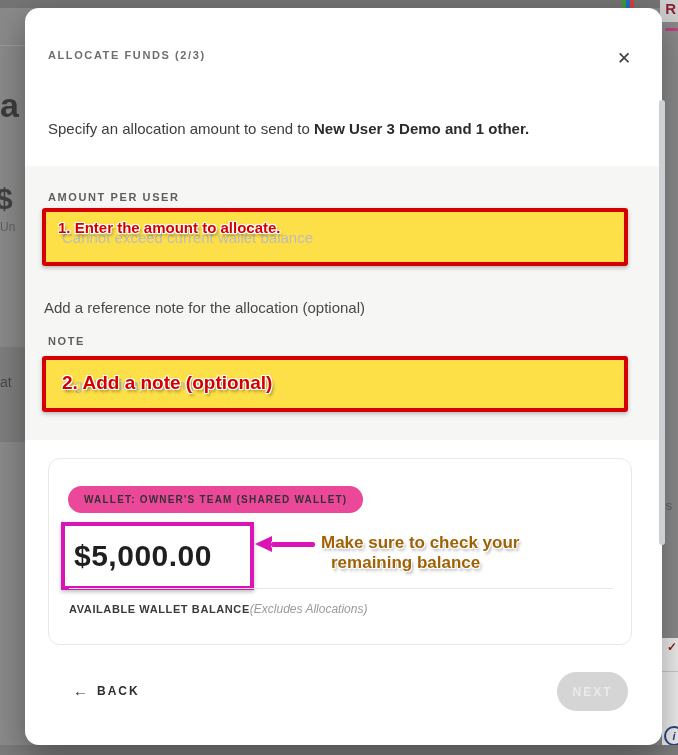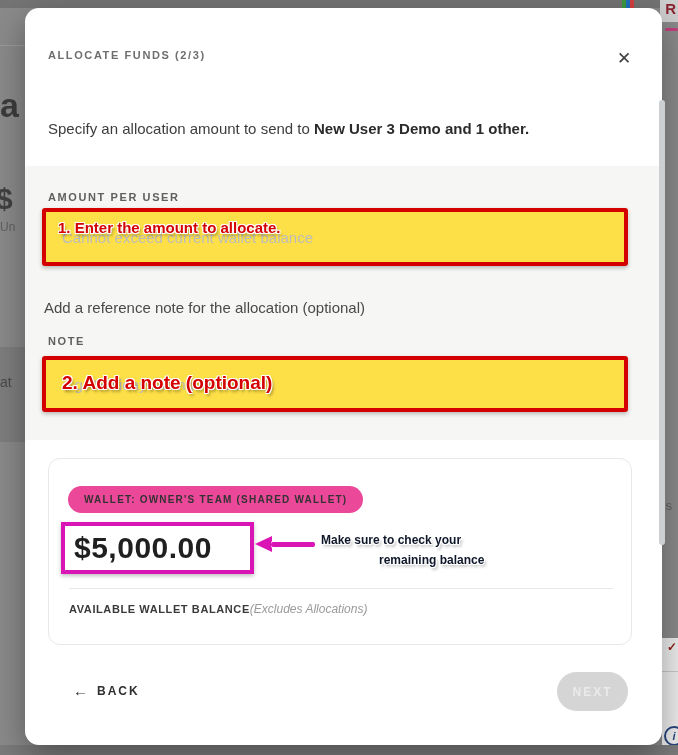--- a/index.html
+++ b/index.html
@@ -59,33 +59,33 @@
   .a1-l2 { left:30px; top:29px; font-size:15px; }
   .a2 { left:16px; top:12px; font-size:19px; }
 
   .note-prompt { position:absolute; left:19px; top:133px; font-size:15px; color:#4a4a4a;text-align:right; }
 
   .wallet-card { position:absolute; left:23px; top:450px; width:584px; height:187px;
                  border:1.5px solid #e8e8e6; border-radius:12px; background:#fff; }
   .wallet-badge { position:absolute; left:19px; top:27px; height:27px; background:#ec4899; border-radius:14px;
                   display:flex; align-items:center; padding:0 16px; font-size:10px; font-weight:bold;
                   letter-spacing:1.2px; color:#333; }
-  .balance-box { position:absolute; left:12px; top:63px; width:193px; height:52px; border:4px solid #d916b5;
+  .balance-box { position:absolute; left:12px; top:63px; width:193px; height:68px; border:4px solid #d916b5;
                  background:#fff; display:flex; align-items:center; padding-left:9px;
                  box-shadow:0 2px 4px rgba(0,0,0,.25); }
   .balance-amount { font-size:30px; font-weight:800; letter-spacing:.5px; color:#1f1f1f; }
   .m-arrow-bar { position:absolute; left:222px; top:83px; width:44px; height:5px; background:#d916b5; border-radius:2px;
                  box-shadow:0 1px 0 #fff, 0 -1px 0 #fff; }
   .m-arrow-head { position:absolute; left:206px; top:77px; width:0; height:0;
                   border-top:8px solid transparent; border-bottom:8px solid transparent; border-right:17px solid #d916b5;
                   filter:drop-shadow(0 1px 0 #fff); }
-  .annot-mag { position:absolute; font-weight:bold; color:#0f172a; white-space:nowrap; font-size:12px;
+  .annot-mag { position:absolute; font-weight:bold; color:#a16207; white-space:nowrap; font-size:17px;
                text-shadow:-1px -1px 0 #fff, 1px -1px 0 #fff, -1px 1px 0 #fff, 1px 1px 0 #fff, 2px 3px 3px rgba(0,0,0,.3); }
   .mg-l1 { left:272px; top:74px; }
-  .mg-l2 { left:282px; top:94px;margin-left:48px; }
+  .mg-l2 { left:282px; top:94px; }
   .card-divider { position:absolute; left:20px; top:129px; width:544px; height:1px; background:#e8e8e8; }
   .balance-label-row { position:absolute; left:20px; top:143px; font-size:11px; }
   .balance-label { font-weight:bold; color:#3a3a3a; letter-spacing:.6px; }
   .balance-label-note { font-style:italic; color:#9a9a9a; font-size:12px; }
 
   .back-btn { position:absolute; left:46px; top:672px; border:none; background:transparent; cursor:pointer;
               display:flex; align-items:center; gap:9px; font-family:"Liberation Sans", sans-serif; padding:2px; }
   .back-arrow { font-size:15px; color:#2f2f2f; }
   .back-label { font-size:12px; font-weight:bold; letter-spacing:2px; color:#2f2f2f; }
   .next-btn { position:absolute; left:532px; top:664px; width:71px; height:39px; border:none; border-radius:20px;

